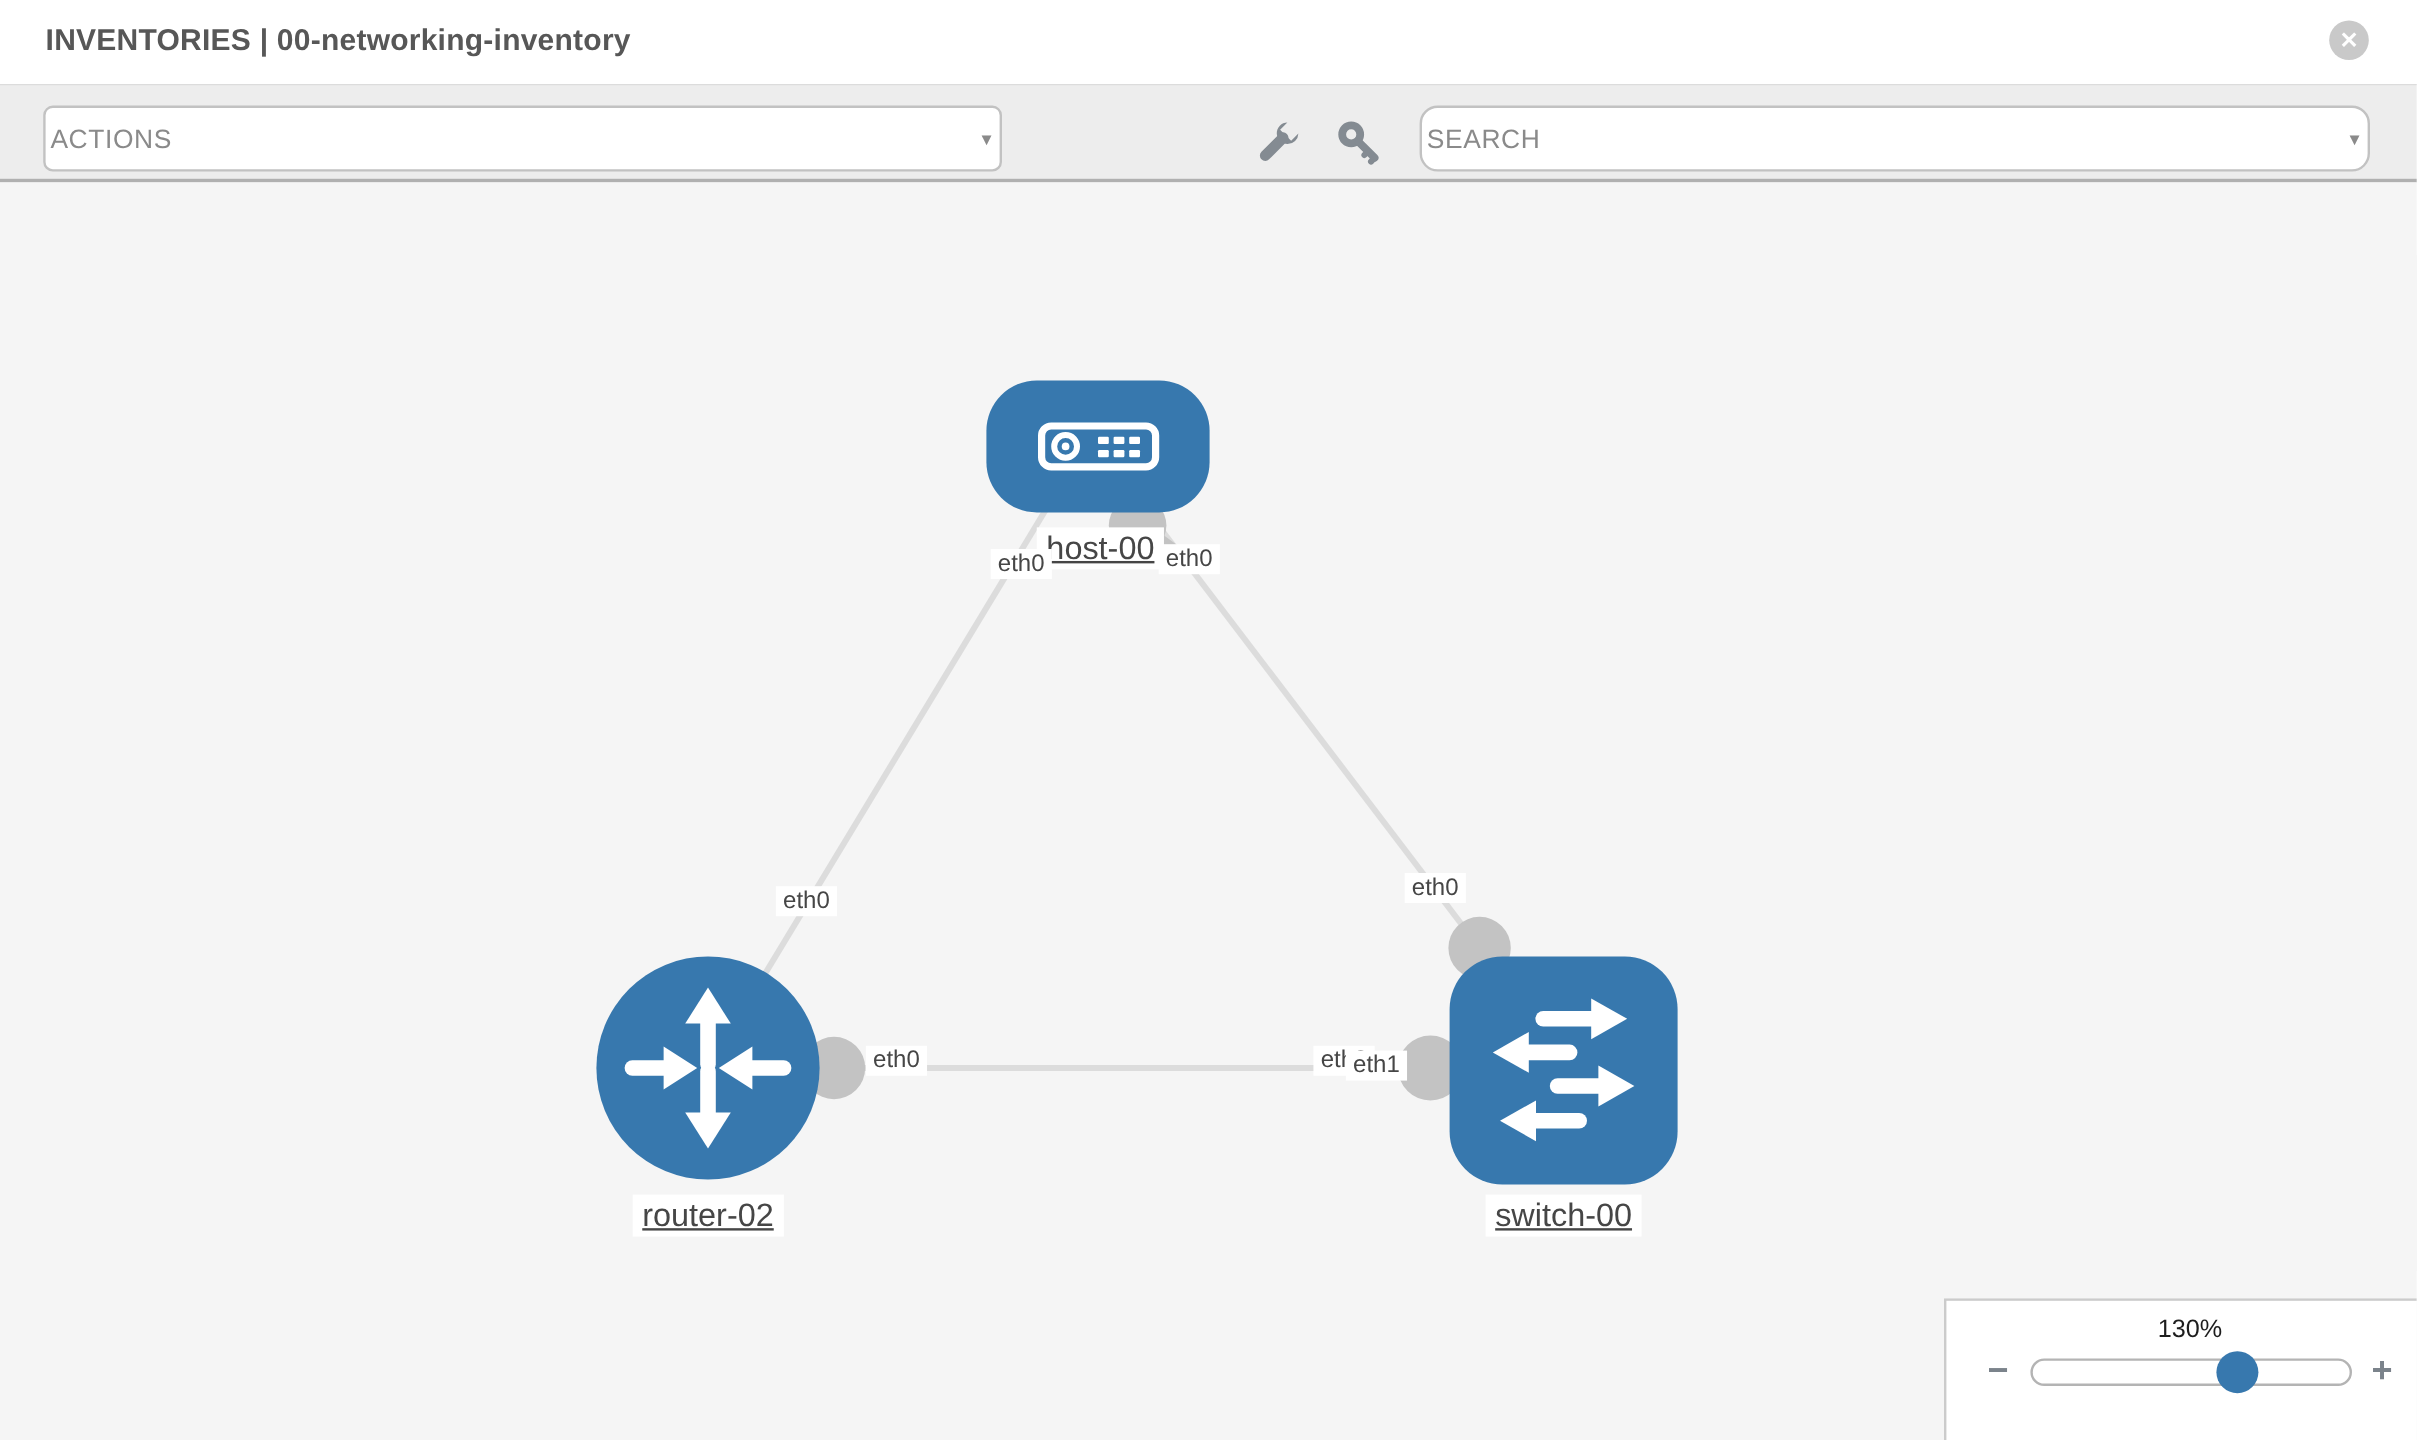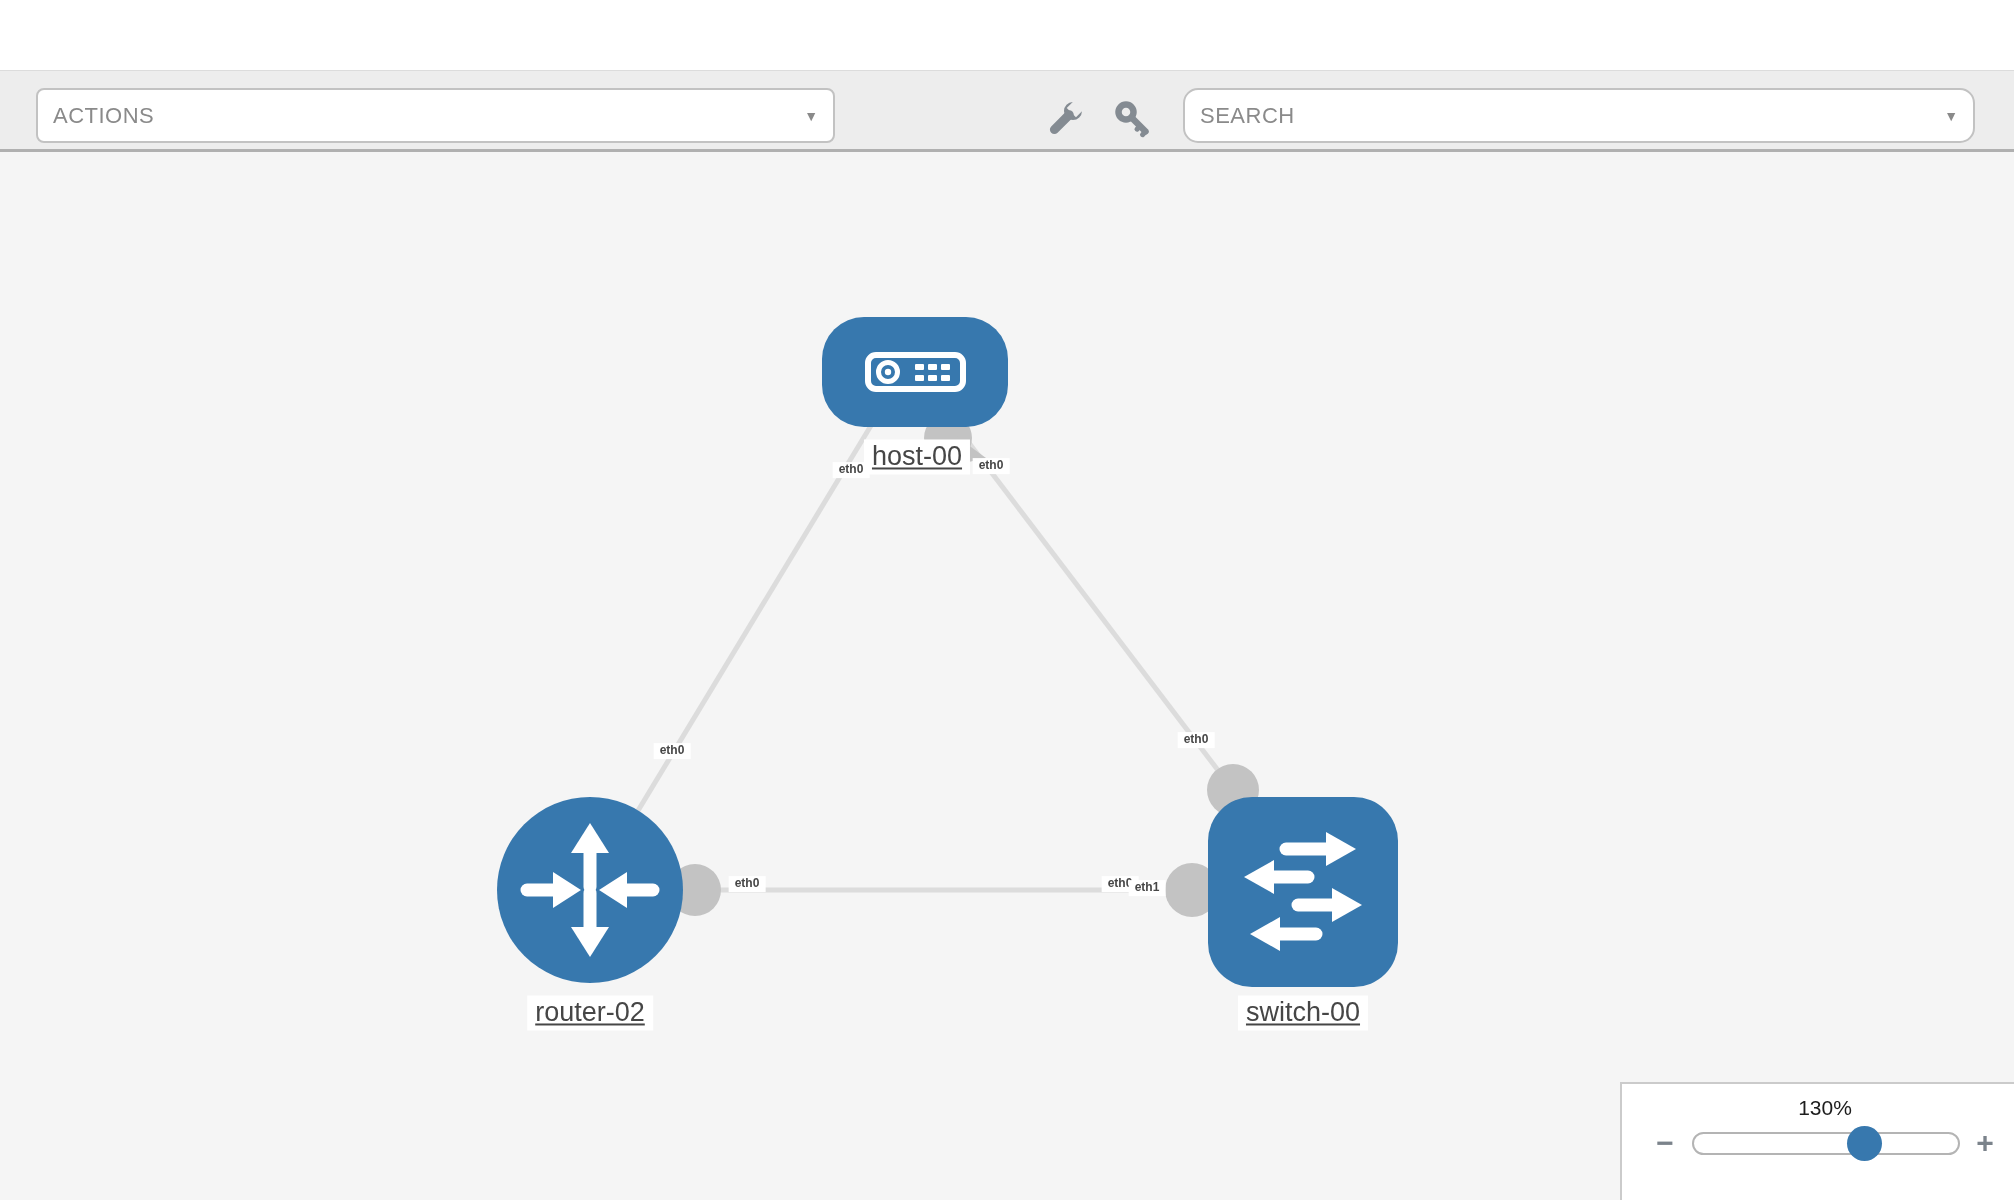--- a/index.html
+++ b/index.html
@@ -14,21 +14,21 @@
   .close-btn { position:absolute; left:1941px; top:17px; width:33px; height:33px;
                border-radius:50%; background:#c9c9c9; color:#fff; font-size:19px;
                font-weight:bold; display:flex; align-items:center; justify-content:center;
                cursor:pointer; }
 
   
   .toolbar { position:absolute; left:0; top:70px; width:2014px; height:82px;
              background:#ededed; border-top:1px solid #dcdcdc; border-bottom:3px solid #b0b0b0; }
   .select { position:absolute; top:17px; height:55px; background:#fff;
             border:2px solid #c2c2c2; border-radius:8px; display:flex; align-items:center;
-            justify-content:space-between; padding:0 15px; cursor:pointer; }
+            justify-content:space-between; padding:0 4px; cursor:pointer; }
   .select .lbl { font-size:22px; color:#8a8a8a; letter-spacing:0.5px; }
   .select .caret { font-size:14px; color:#8a8a8a; }
   .select.actions { left:36px;  width:799px; }
   .select.search  { left:1183px; width:792px;border-radius:15px; }
   .tool-icon { position:absolute; top:28px; width:40px; height:40px; cursor:pointer; }
   .tool-icon svg { width:40px; height:40px; }
   .tool-icon.wrench { left:1045px; }
   .tool-icon.key    { left:1113px; }
 
   
@@ -38,21 +38,21 @@
 
   .node { position:absolute; background:#3778ae; display:flex; align-items:center;
           justify-content:center; cursor:pointer; }
   .node.host   { left:822px;  top:165px; width:186px; height:110px; border-radius:42px; }
   .node.router { left:497px;  top:645px; width:186px; height:186px; border-radius:50%; }
   .node.switch { left:1208px; top:645px; width:190px; height:190px; border-radius:44px; }
 
   .chip { position:absolute; transform:translate(-50%,-50%); background:#fff;
           color:#464646; white-space:nowrap; line-height:1.15; }
   .node-label { font-size:27px; padding:2px 8px;text-decoration:underline; }
-  .port-label { font-size:12px; padding:1px 6px;font-weight:bold; }
+  .port-label { font-size:20px; padding:1px 6px; }
 
   
   .zoom-panel { position:absolute; left:1620px; top:930px; width:400px; height:300px;
                 background:#fff; border:2px solid #cbcbcb; }
   .zoom-level { position:absolute; left:203px; top:12px; transform:translateX(-50%);
                 font-size:21px; color:#1d1d1d; }
   .zoom-btn { position:absolute; width:40px; height:40px; top:39px; color:#7b838b;
               font-size:30px; font-weight:bold; display:flex; align-items:center;
               justify-content:center; cursor:pointer; }
   .zoom-btn.minus { left:23px; }
@@ -60,20 +60,26 @@
   .zoom-track { position:absolute; left:70px; top:48px; width:268px; height:23px;
                 background:#fff; border:2px solid #b4b4b4; border-radius:12px; cursor:pointer; }
   .zoom-thumb { position:absolute; left:225px; top:42px; width:35px; height:35px;
                 border-radius:50%; background:#3778ae; cursor:grab; }
 </style>
 </head>
 <body>
 
 <div class="stage">
 
+  <div class="header">
+    <span class="page-title">INVENTORIES | 00-networking-inventory</span>
+    <div class="close-btn">
+      <span>✕</span>
+    </div>
+  </div>
 
   <div class="toolbar">
     <div class="select actions">
       <span class="lbl">ACTIONS</span>
       <span class="caret">▼</span>
     </div>
 
     <div class="tool-icon wrench">
       <svg viewBox="0 0 40 40">
         <g transform="rotate(45 20 20)" fill="#848b92" stroke="#848b92">

